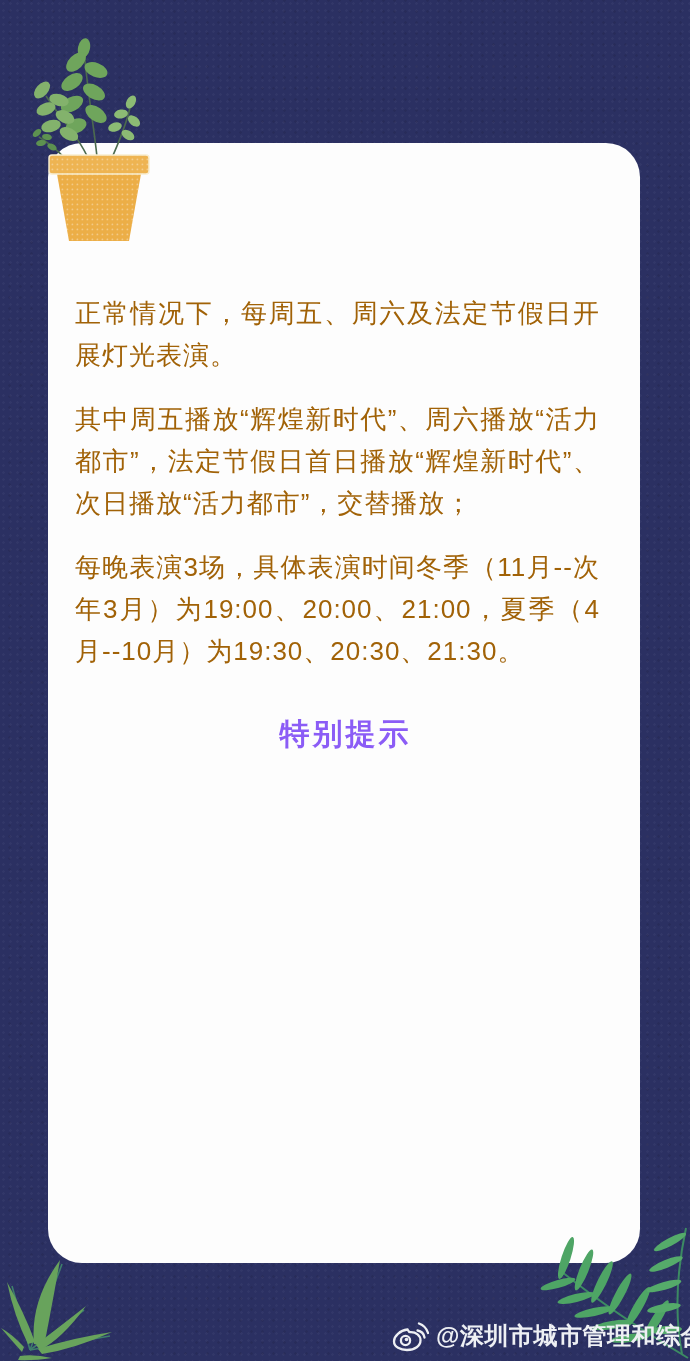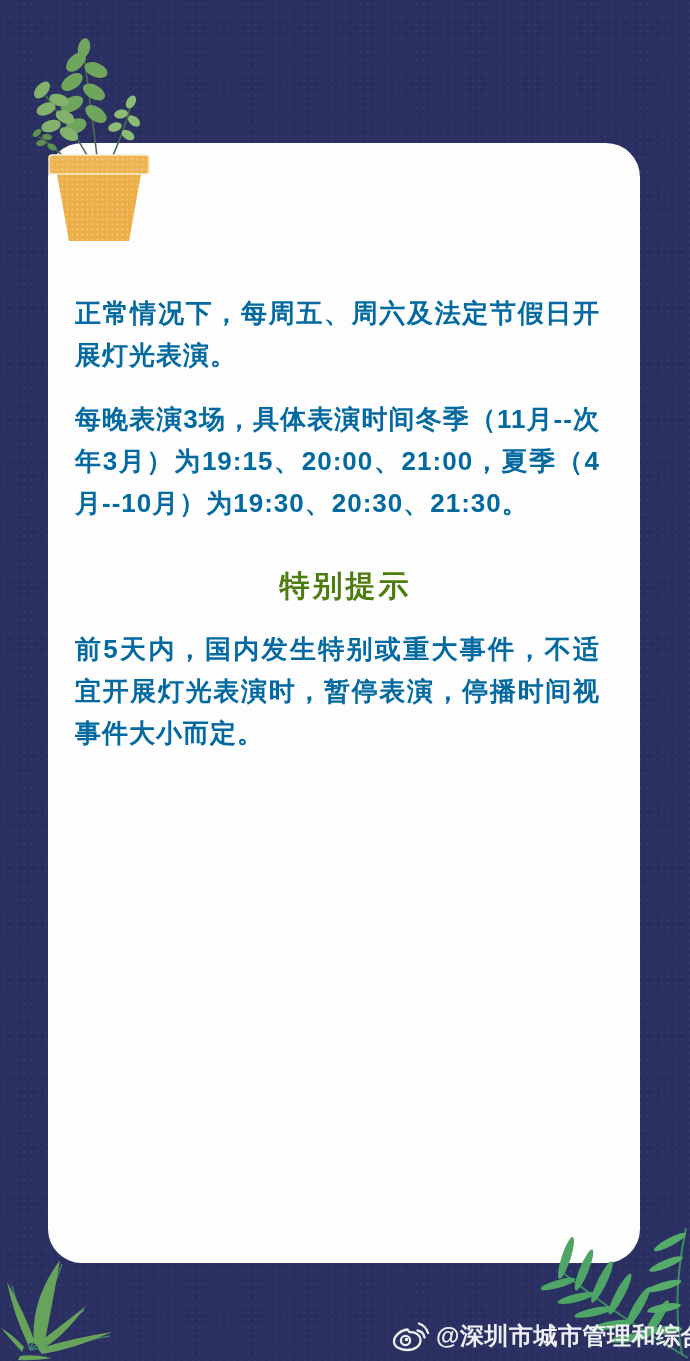--- a/index.html
+++ b/index.html
@@ -14,49 +14,49 @@
     font-family:"Liberation Sans","DejaVu Sans",sans-serif;
   }
   .card{
     position:absolute;left:48px;top:143px;width:592px;height:1120px;
     background:#fdfdfd;border-radius:34px;z-index:1;
     box-sizing:border-box;padding:149px 24px 0 27px;
   }
   .para{
     margin:0 16px 22px 0;
     font-size:26px;line-height:42px;letter-spacing:1px;
-    color:#0369a1;font-weight:700;text-align:justify;
+    color:#a16207;font-weight:400;text-align:justify;
   }
   .notice-heading{
     margin:40px 0 20px 0;
     font-size:30px;line-height:44px;letter-spacing:3px;
-    color:#4d7c0f;font-weight:700;text-align:center;
+    color:#8b5cf6;font-weight:700;text-align:center;
   }
   .deco{position:absolute;z-index:2;}
   .plant-top{left:26px;top:38px;width:152px;height:215px;}
   .bamboo{left:0;top:1246px;width:190px;height:115px;}
   .palm{left:536px;top:1220px;width:154px;height:141px;z-index:3;}
   .watermark{
     position:absolute;left:392px;top:1320px;z-index:5;
     display:flex;align-items:center;gap:7px;
     color:#eef0f4;font-size:24px;font-weight:600;letter-spacing:0.5px;
     white-space:nowrap;
   }
   .watermark svg{display:block;}
 </style>
 </head>
 <body>
 
 <div class="card">
   <p class="para">正常情况下，每周五、周六及法定节假日开展灯光表演。</p>
-  <p class="para">每晚表演3场，具体表演时间冬季（11月--次年3月）为19:15、20:00、21:00，夏季（4月--10月）为19:30、20:30、21:30。</p>
+  <p class="para">其中周五播放“辉煌新时代”、周六播放“活力都市”，法定节假日首日播放“辉煌新时代”、次日播放“活力都市”，交替播放；</p>
+  <p class="para">每晚表演3场，具体表演时间冬季（11月--次年3月）为19:00、20:00、21:00，夏季（4月--10月）为19:30、20:30、21:30。</p>
 
   <div class="notice-heading">特别提示</div>
 
-  <p class="para">前5天内，国内发生特别或重大事件，不适宜开展灯光表演时，暂停表演，停播时间视事件大小而定。</p>
 </div>
 
 <svg class="deco plant-top" viewBox="0 0 152 215" aria-hidden="true">
   <defs>
     <pattern id="potdots" width="5" height="5" patternUnits="userSpaceOnUse">
       <circle cx="1.4" cy="1.4" r="0.9" fill="rgba(255,255,255,0.35)"></circle>
     </pattern>
   </defs>
 
   <g fill="none" stroke="#4c6b4e" stroke-width="1.6">

